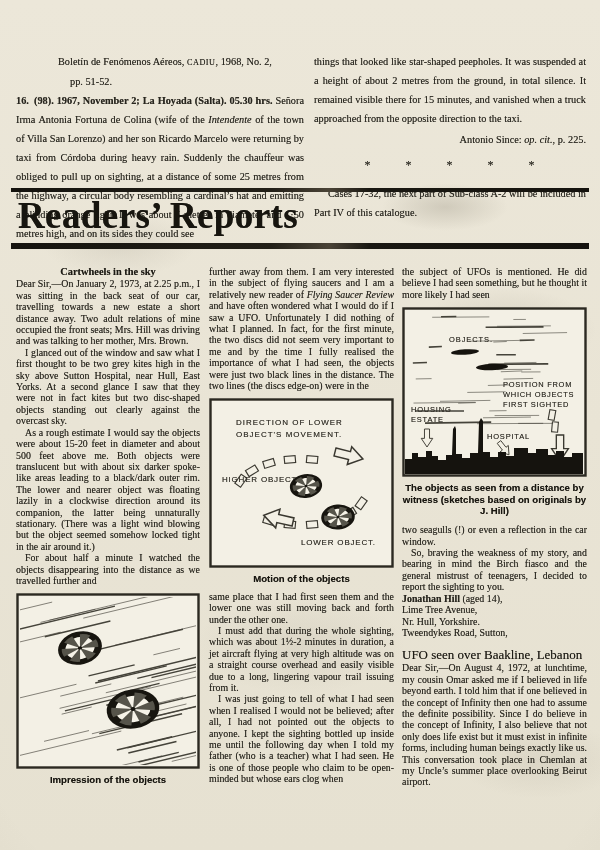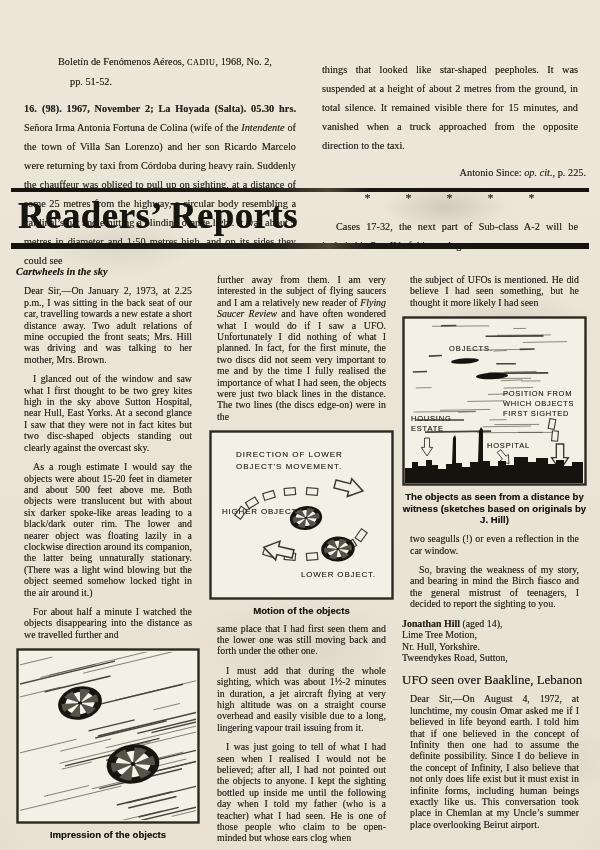--- a/index.html
+++ b/index.html
@@ -10,36 +10,36 @@
       radial-gradient(120% 120% at 50% 45%, rgba(0,0,0,0) 58%, rgba(62,56,40,.14) 100%),
       radial-gradient(90px 34px at 445px 207px, rgba(112,105,88,.22), rgba(112,105,88,0) 70%),
       radial-gradient(130px 60px at 505px 330px, rgba(112,105,88,.16), rgba(112,105,88,0) 70%),
       radial-gradient(110px 45px at 120px 245px, rgba(112,105,88,.12), rgba(112,105,88,0) 70%),
       radial-gradient(150px 70px at 300px 645px, rgba(112,105,88,.10), rgba(112,105,88,0) 70%),
       radial-gradient(120px 55px at 540px 760px, rgba(112,105,88,.10), rgba(112,105,88,0) 70%),
       linear-gradient(#ece7d9,#e6e1d1);
     text-shadow:0 0 .35px rgba(45,42,33,.6);
   }
   .abs{position:absolute;}
-  p{margin:8px;}
+  p{margin:0;}
   .just{text-align:justify;}
   .indent{text-indent:9px;}
   .topcol{font-size:10.3px;line-height:19px;}
   .cit{padding-left:42px;}
   .cit2{padding-left:54px;}
   .attrib{text-align:right;margin-top:2px;}
   .stars{text-align:center;word-spacing:30px;margin-top:7px;font-size:12px;letter-spacing:1px;}
   .cases{margin-top:9px;text-indent:14px;}
   .headline{font-size:37px;font-weight:bold;letter-spacing:.4px;color:#17150f;text-shadow:0 0 .6px rgba(23,21,15,.7);}
   .rule{background:linear-gradient(90deg,#15130e 0%,#221f17 45%,#4a4336 55%,#1a1812 62%,#15130e 100%);}
   .bodycol{font-size:9.9px;line-height:11.4px;}
-  .colhead{font-weight:bold;font-size:10.4px;margin-bottom:1px;color:#1c1a14;font-style:italic;}
+  .colhead{font-weight:bold;text-align:center;font-size:10.4px;margin-bottom:1px;color:#1c1a14;}
   .subhead{font-weight:normal;font-size:13px;margin:10px 0 2px 0;color:#1c1a14;}
   .cap{font-family:"Liberation Sans",sans-serif;font-weight:bold;font-size:9.6px;line-height:11.3px;text-align:center;color:#181610;margin-top:5px;}
-  .figwrap{}
+  .figwrap{margin-top:7px;}
   .sig{line-height:11.6px;}
   .sig b{font-weight:bold;margin-top:14px;}
   figure{margin:0;}
   svg{display:block;}
   svg text{font-family:"Liberation Sans",sans-serif;fill:#33312a;}
   .ital{font-style:italic;}
   .sc{font-size:.8em;letter-spacing:.5px;}
 </style>
 </head>
 <body>
@@ -228,21 +228,21 @@
         <text x="85" y="132" font-size="7.5" letter-spacing=".8">HOSPITAL</text>
         <use href="#blockarrow" transform="translate(97,135) rotate(52) scale(0.65)"></use>
         <path fill="#15130e" d="M3,167 L3,152 L10,152 L10,146 L16,146 L16,150 L24,150 L24,144 L30,144 L30,149 L36,149 L36,153 L44,153 L44,148 L50,148 L51,122 L53,119 L54,122 L54,147 L60,147 L60,151 L68,151 L68,146 L76,146 L77,115 L79,111 L81,114 L81,145 L88,145 L88,150 L96,150 L96,145 L104,145 L104,149 L112,149 L112,141 L126,141 L126,146 L134,146 L134,142 L146,142 L146,148 L154,148 L154,144 L162,144 L162,150 L170,150 L170,146 L181,146 L181,167 Z"></path>
       </svg>
     </figure>
     <div class="cap">The objects as seen from a distance by witness (sketches based on originals by J. Hill)</div>
     <p class="just" style="margin-top:8px;">two seagulls (!) or even a reflection in the car window.</p>
     <p class="just indent">So, braving the weakness of my story, and bearing in mind the Birch fiasco and the general mistrust of teenagers, I decided to report the sighting to you.</p>
     <div class="sig">
       <div><b>Jonathan Hill</b><span> (aged 14),</span></div>
-      <div>Lime Tree Motion,</div>
+      <div>Lime Tree Avenue,</div>
       <div>Nr. Hull, Yorkshire.</div>
       <div>Tweendykes Road, Sutton,</div>
     </div>
     <div class="subhead">UFO seen over Baakline, Lebanon</div>
     <p class="just">Dear Sir,—On August 4, 1972, at lunchtime, my cousin Omar asked me if I believed in life beyond earth. I told him that if one believed in the concept of Infinity then one had to assume the definite possibility. Since I do believe in the concept of Infinity, I also believe that not only does life exist but it must exist in infinite forms, including human beings exactly like us. This conversation took place in Chemlan at my Uncle’s summer place overlooking Beirut airport.</p>
   </div>
 
 </div>
 
 </body></html>

